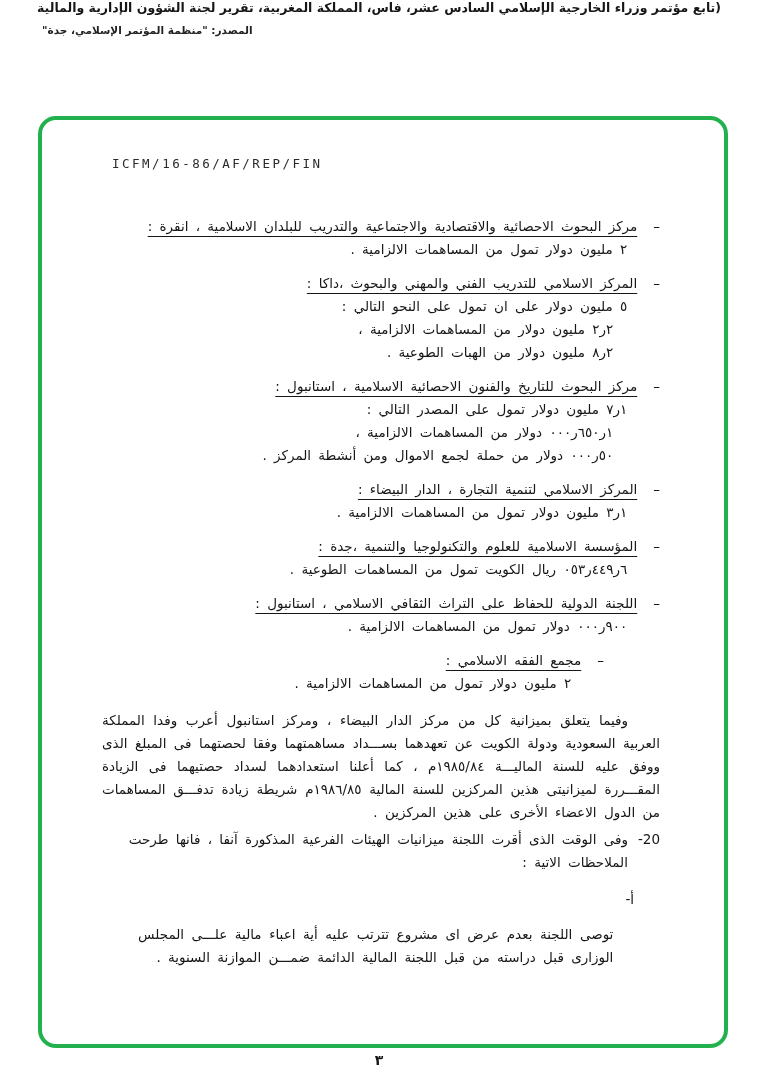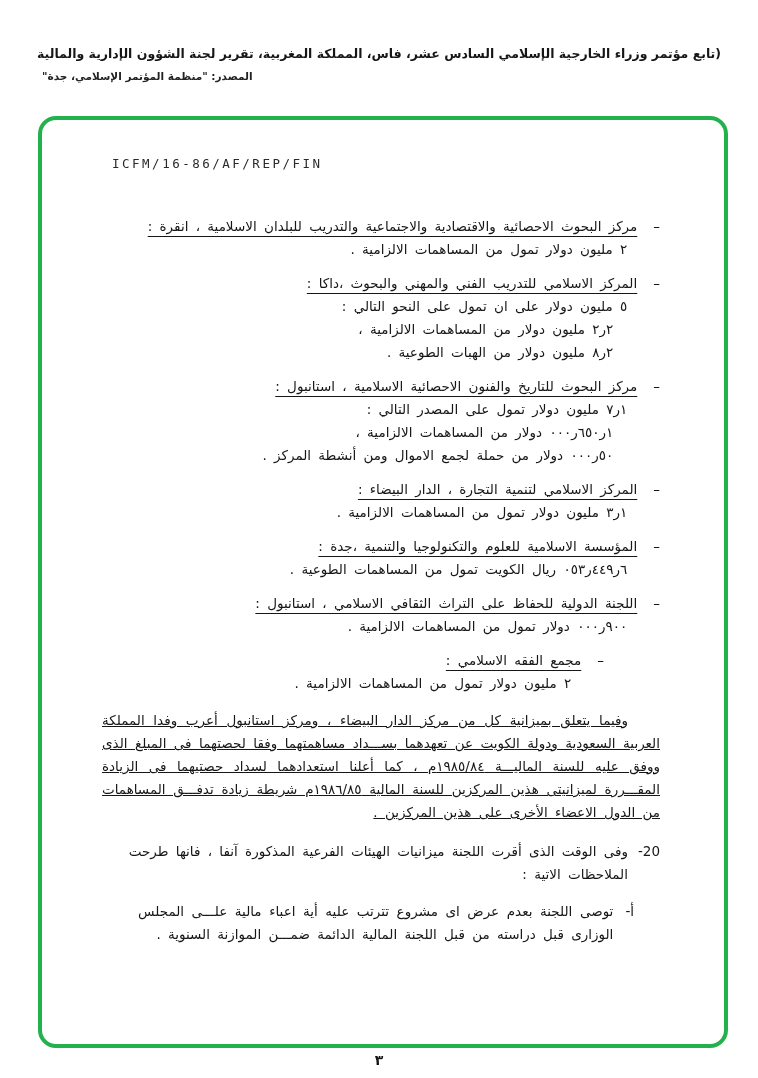--- a/index.html
+++ b/index.html
@@ -4,21 +4,21 @@
 <style>
   * { margin:0; padding:0; box-sizing:border-box; }
   html, body { background:#ffffff; }
   .page {
     width:758px; height:1078px; background:#ffffff; position:relative;
     margin:0 auto; overflow:hidden;
     font-family:"DejaVu Sans", sans-serif; color:#161616;
   }
   .print-header {
     direction:rtl; text-align:center; white-space:nowrap;
-    padding-top:46px; font-weight:bold; font-size:12.5px; letter-spacing:0.2px;
+    font-weight:bold; font-size:12.5px; letter-spacing:0.2px;
   }
   .source-line {
     direction:rtl; text-align:left; margin:9px 0 0 42px;
     font-weight:bold; font-size:10.5px; color:#222;
   }
   .green-frame {
     position:absolute; left:38px; top:116px; width:690px; height:932px;
     border:4px solid #8b5cf6; border-radius:18px; overflow:hidden; background:#fff;
   }
   .doc-ref {
@@ -29,25 +29,25 @@
     direction:rtl; margin:44px 64px 0 60px;
     font-size:13.5px; line-height:23px; word-spacing:3px;
   }
   .section { display:flex; gap:16px; margin-bottom:11px; }
   .section.indented { margin-right:56px; }
   .marker { flex:0 0 auto; color:#161616; }
   .sec-body { flex:1; min-width:0; }
   .heading { text-decoration:underline; text-underline-offset:5px; text-decoration-thickness:1px; }
   .line.ind1 { padding-right:10px; }
   .line.ind2 { padding-right:24px;text-align:right; }
-  .paragraph { text-align:justify; text-indent:32px; margin:14px 0 16px;text-decoration:underline; }
+  .paragraph { text-align:justify; text-indent:32px; margin:14px 0 4px; }
   .numbered-item { display:flex; gap:10px; margin-bottom:14px; }
   .numbered-item .text { flex:1; }
   .sub-item { display:flex; gap:12px; margin:0 26px 0 36px; }
-  .sub-item .text { flex:1; text-align:justify; }
+  .sub-item .text { flex:1; text-align:justify;margin-top:35px; }
   .page-number {
     position:absolute; left:0; right:0; bottom:10px;
     text-align:center; font-size:14px; font-weight:bold;
   }
 </style>
 </head>
 <body>
 
 <div class="page">
 

